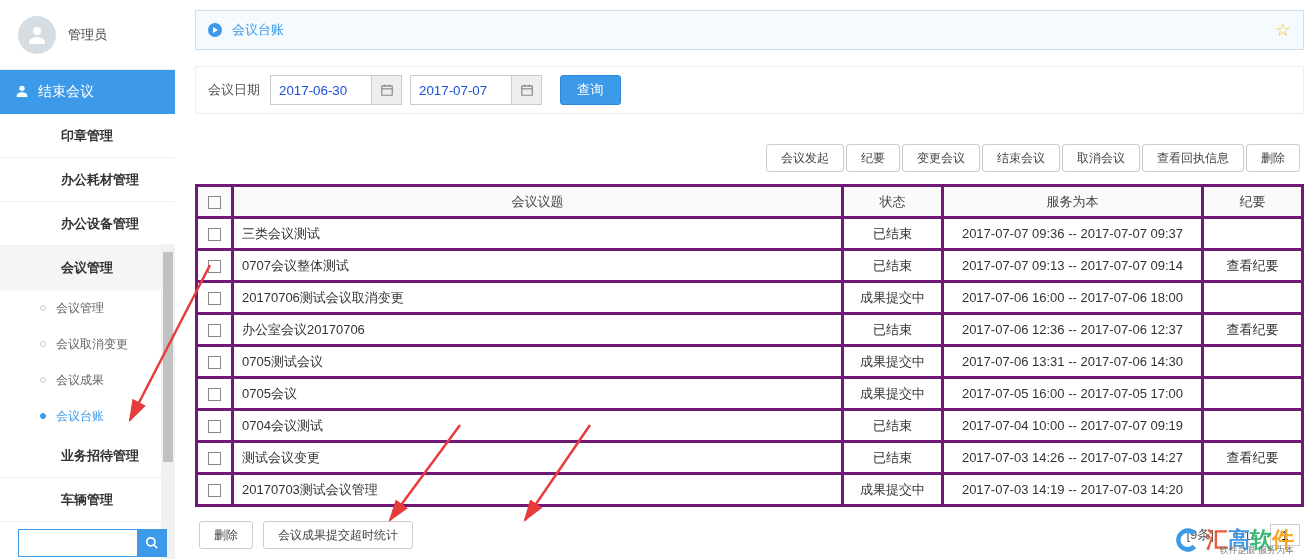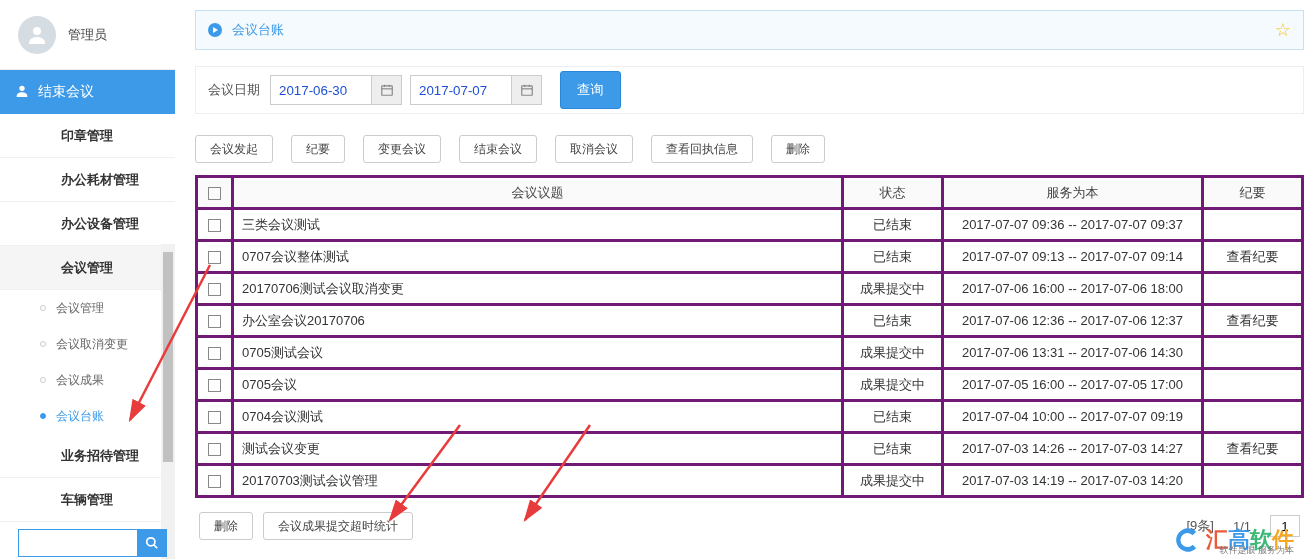--- a/index.html
+++ b/index.html
@@ -36,23 +36,23 @@
 .panel-header { height: 40px; border: 1px solid #c9e0f1; background: #f5faff; margin-top: 10px; display: flex; align-items: center; padding: 0 12px; color: #3c9ae8; }
 .panel-header .bullet { width: 14px; height: 14px; border-radius: 50%; background: #3c9ae8; margin-right: 10px; display: flex; align-items: center; justify-content: center; }
 .panel-header .bullet::after { content: ''; width: 0; height: 0; border-left: 5px solid #fff; border-top: 3px solid transparent; border-bottom: 3px solid transparent; margin-left: 1px; }
 .panel-header .star { margin-left: auto; color: #f5c518; font-size: 18px; }
 
 .filter-bar { height: 48px; border: 1px solid #eee; margin-top: 16px; display: flex; align-items: center; padding: 0 12px; gap: 8px; }
 .filter-label { color: #555; margin-right: 2px; }
 .date-input { display: flex; align-items: center; border: 1px solid #ccc; height: 30px; }
 .date-input input { border: none; width: 100px; padding: 0 8px; height: 28px; outline: none; color: #1d4ed8; }
 .date-input .cal { width: 30px; height: 28px; background: #eee; display: flex; align-items: center; justify-content: center; color: #888; border-left: 1px solid #ccc; }
-.btn-primary { background: #3c9ae8; color: #fff; border: 1px solid #2887d6; height: 38px; padding: 0 16px; border-radius: 3px; cursor: pointer; margin-left: 10px; }
-
-.action-bar { margin-top: 21px; display: flex; justify-content: flex-start; gap: 18px; padding-right: 4px; }
+.btn-primary { background: #3c9ae8; color: #fff; border: 1px solid #2887d6; height: 30px; padding: 0 16px; border-radius: 3px; cursor: pointer; margin-left: 10px; }
+
+.action-bar { margin-top: 30px; display: flex; justify-content: flex-end; gap: 2px; padding-right: 4px; }
 .btn-outline { background: #fff; border: 1px solid #ccc; height: 28px; padding: 0 14px; border-radius: 3px; cursor: pointer; color: #444; font-size: 12px; }
 
 .table { width: 100%; border-collapse: collapse; margin-top: 12px; }
 .table th, .table td { border: 3px solid #701a75; height: 32px; padding: 0 8px; font-size: 13px; }
 .table th { background: #fafafa; color: #444; font-weight: normal; text-align: center; }
 .table td.center { text-align: center; }
 .table td.chk { text-align: center; width: 36px; }
 .chkbox { width: 13px; height: 13px; border: 1px solid #888; display: inline-block; vertical-align: middle; }
 
 .bottom-bar { margin-top: 14px; display: flex; align-items: center; padding: 0 4px; }

